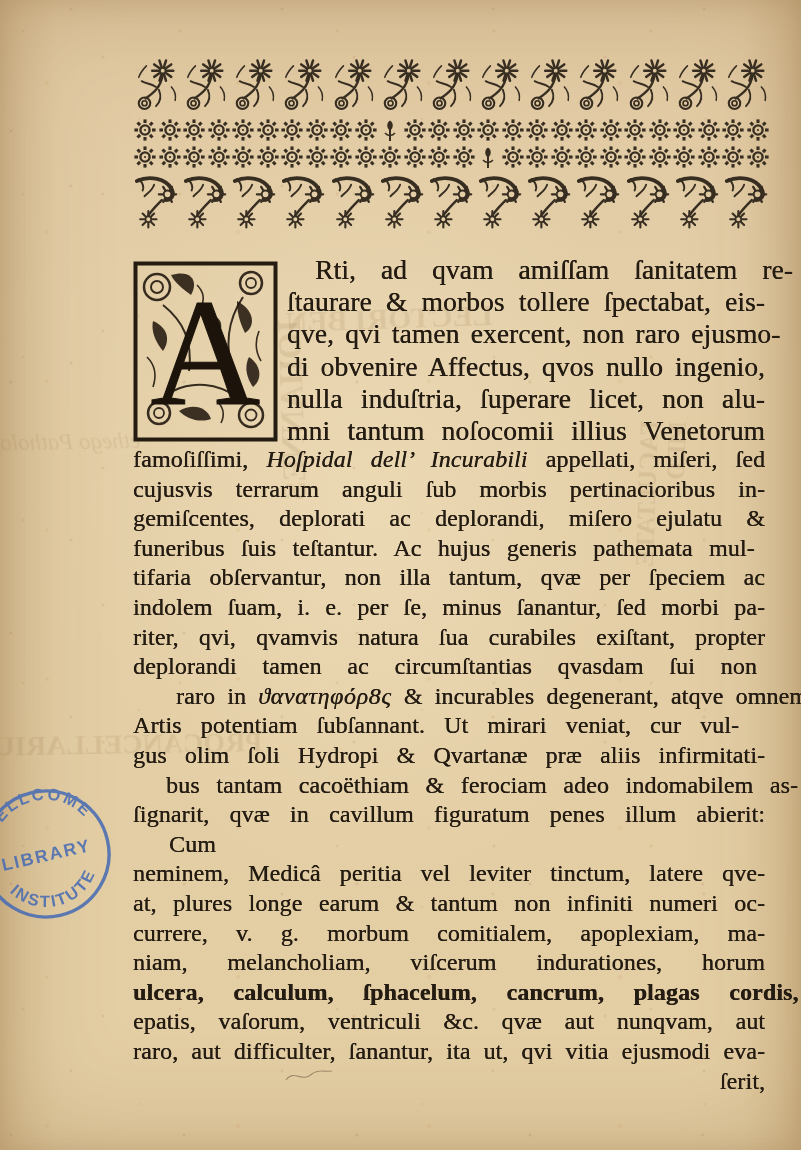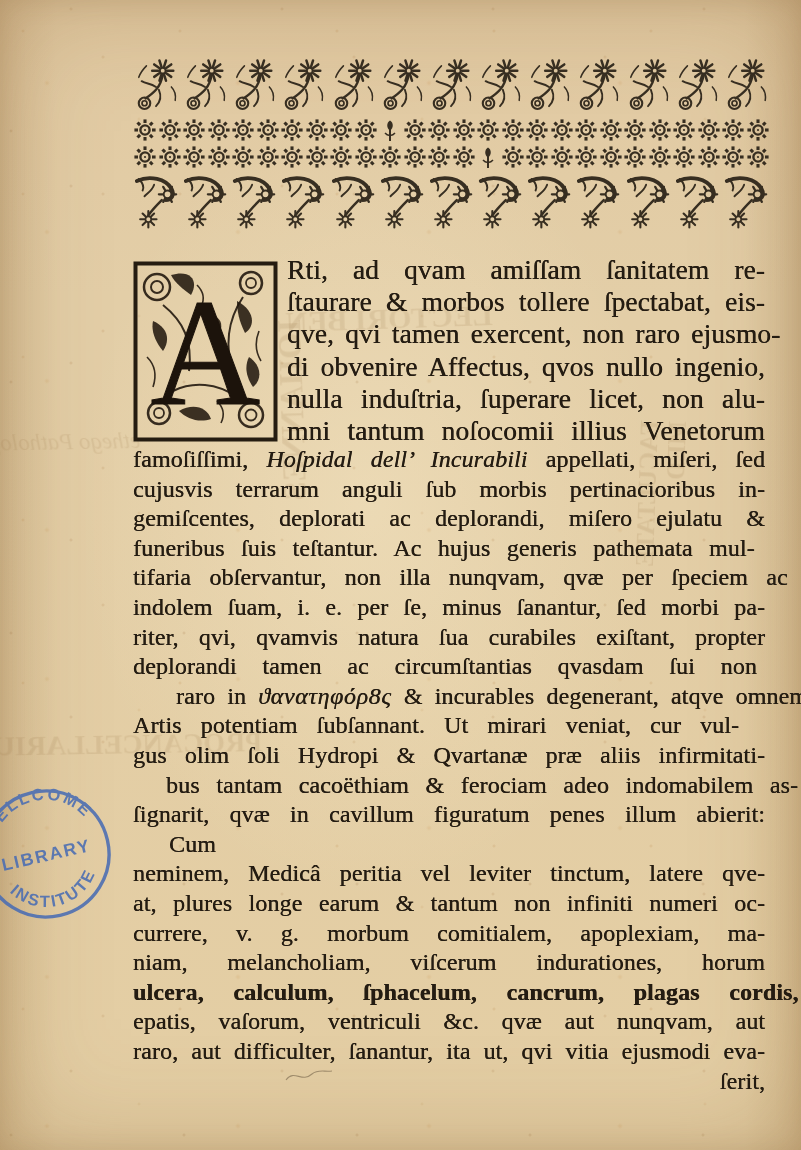--- a/index.html
+++ b/index.html
@@ -397,34 +397,34 @@
       <path d="M104,40 C120,48 124,64 112,72 C106,60 104,50 104,40 Z"></path>
       <path d="M20,60 C34,66 38,78 30,90 C22,80 18,70 20,60 Z"></path>
       <path d="M116,96 C128,104 130,118 120,126 C112,114 112,104 116,96 Z"></path>
       <path d="M46,150 C60,142 74,146 78,158 C66,162 54,158 46,150 Z"></path>
       <path d="M70,56 C82,52 90,58 88,68 C80,70 72,66 70,56 Z"></path>
     </g>
     <text x="72.5" y="143" text-anchor="middle" font-size="152" font-family="Liberation Serif, DejaVu Serif, serif" fill="#1c130b" stroke="#1c130b" stroke-width="1">A</text>
   </svg>
 
   <div class="openblock">
-      <div class="tline" style="top: 0px; width: 478px;"><span style="word-spacing: 17.9438px;"><span>Rti, ad qvam amiſſam ſanitatem re-</span></span></div>
+      <div class="tline" style="top: 0px; width: 478px;"><span style="word-spacing: 17.9438px; margin-left: 28px;"><span>Rti, ad qvam amiſſam ſanitatem re-</span></span></div>
       <div class="tline" style="top: 32.2px; width: 478px;"><span style="word-spacing: 7.11875px; text-align: center;"><span>ſtaurare &amp; morbos tollere ſpectabat, eis-</span></span></div>
       <div class="tline" style="top: 64.4px; width: 478px;"><span style="word-spacing: 4.16667px;"><span>qve, qvi tamen exercent, non raro ejusmo-</span></span></div>
       <div class="tline" style="top: 96.6px; width: 478px;"><span style="word-spacing: 4.90625px;"><span>di obvenire Affectus, qvos nullo ingenio,</span></span></div>
       <div class="tline" style="top: 128.8px; width: 478px;"><span style="word-spacing: 11.2406px;"><span>nulla induſtria, ſuperare licet, non alu-</span></span></div>
       <div class="tline" style="top: 161px; width: 478px;"><span style="word-spacing: 10.2344px;"><span>mni tantum noſocomii illius Venetorum</span></span></div>
     </div>
 
   <div class="bodyblock">
       <div class="tline" style="top: 0px; width: 632px;"><span style="word-spacing: 11.9948px;"><span>famoſiſſimi, </span><span class="seg-it">Hoſpidal dell’ Incurabili</span><span> appellati, miſeri, ſed</span></span></div>
       <div class="tline" style="top: 29.6px; width: 632px;"><span style="word-spacing: 16.8776px;"><span>cujusvis terrarum anguli ſub morbis pertinacioribus in-</span></span></div>
       <div class="tline" style="top: 59.2px; width: 632px;"><span style="word-spacing: 18.0182px;"><span>gemiſcentes, deplorati ac deplorandi, miſero ejulatu &amp;</span></span></div>
       <div class="tline" style="top: 88.8px; width: 632px;"><span style="word-spacing: 10.3008px; margin-top: 19px;"><span>funeribus ſuis teſtantur.  Ac hujus generis pathemata mul-</span></span></div>
-      <div class="tline" style="top: 118.4px; width: 632px;"><span style="word-spacing: 12.2754px;"><span>tifaria obſervantur, non illa nunqvam, qvæ per ſpeciem ac</span></span></div>
+      <div class="tline" style="top: 118.4px; width: 632px;"><span style="word-spacing: 12.2754px;"><span>tifaria obſervantur, non illa tantum, qvæ per ſpeciem ac</span></span></div>
       <div class="tline" style="top: 148px; width: 632px;"><span style="word-spacing: 9.07188px;"><span>indolem ſuam, i. e. per ſe, minus ſanantur, ſed morbi pa-</span></span></div>
       <div class="tline" style="top: 177.6px; width: 632px;"><span style="word-spacing: 14px;"><span>riter, qvi, qvamvis natura ſua curabiles exiſtant, propter</span></span></div>
       <div class="tline" style="top: 207.2px; width: 632px;"><span style="word-spacing: 19.6172px;"><span>deplorandi tamen ac circumſtantias qvasdam ſui non</span></span></div>
       <div class="tline" style="top: 236.8px; width: 632px; margin-left: 43px;"><span style="word-spacing: 6.0558px;"><span>raro in </span><span class="seg-gk">ϑανατηφόρ8ς</span><span> &amp; incurables degenerant, atqve omnem</span></span></div>
       <div class="tline" style="top: 266.4px; width: 632px;"><span style="word-spacing: 12.9688px;"><span>Artis potentiam ſubſannant.   Ut mirari veniat, cur vul-</span></span></div>
       <div class="tline" style="top: 296px; width: 632px;"><span style="word-spacing: 11.9844px;"><span>gus olim ſoli Hydropi &amp; Qvartanæ præ aliis infirmitati-</span></span></div>
       <div class="tline" style="top: 325.6px; width: 632px; margin-left: 33px;"><span style="word-spacing: 10.4152px;"><span>bus tantam cacoëthiam &amp; ferociam adeo indomabilem as-</span></span></div>
       <div class="tline" style="top: 355.2px; width: 632px;"><span style="word-spacing: 14.0714px;"><span>ſignarit, qvæ in cavillum figuratum penes illum abierit:</span></span></div>
       <div class="tline split" style="top: 384.8px; width: 596px; padding-left: 36px;">
         <span>Cum</span>

